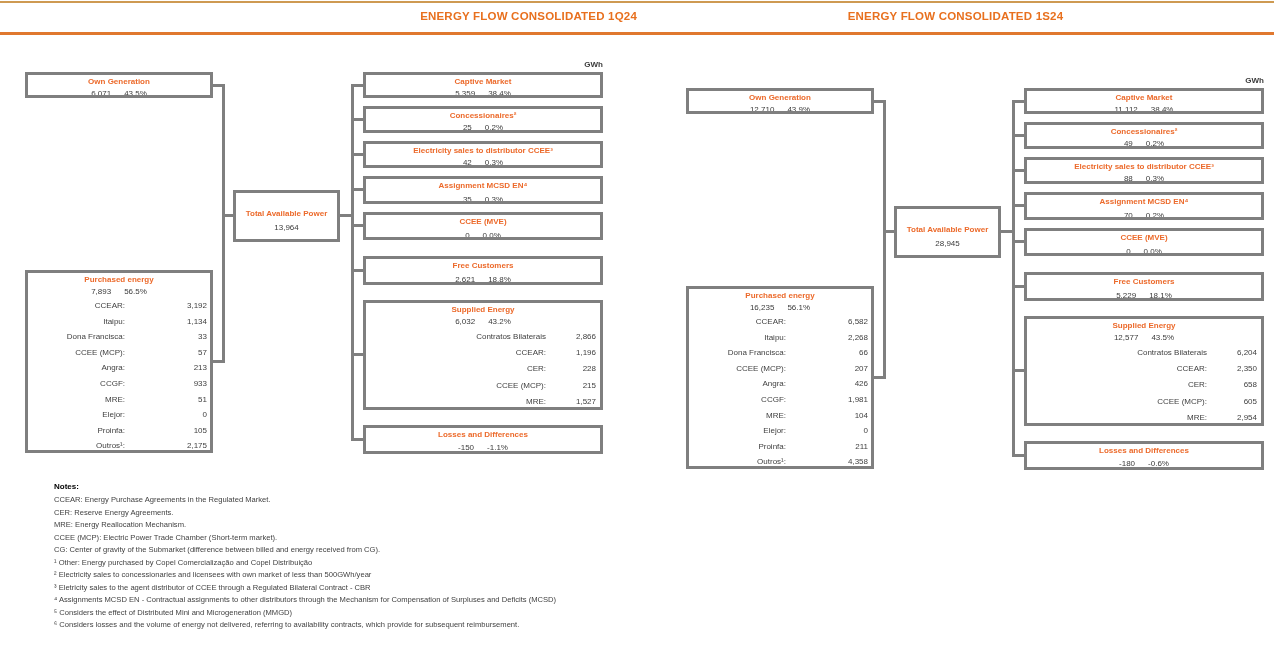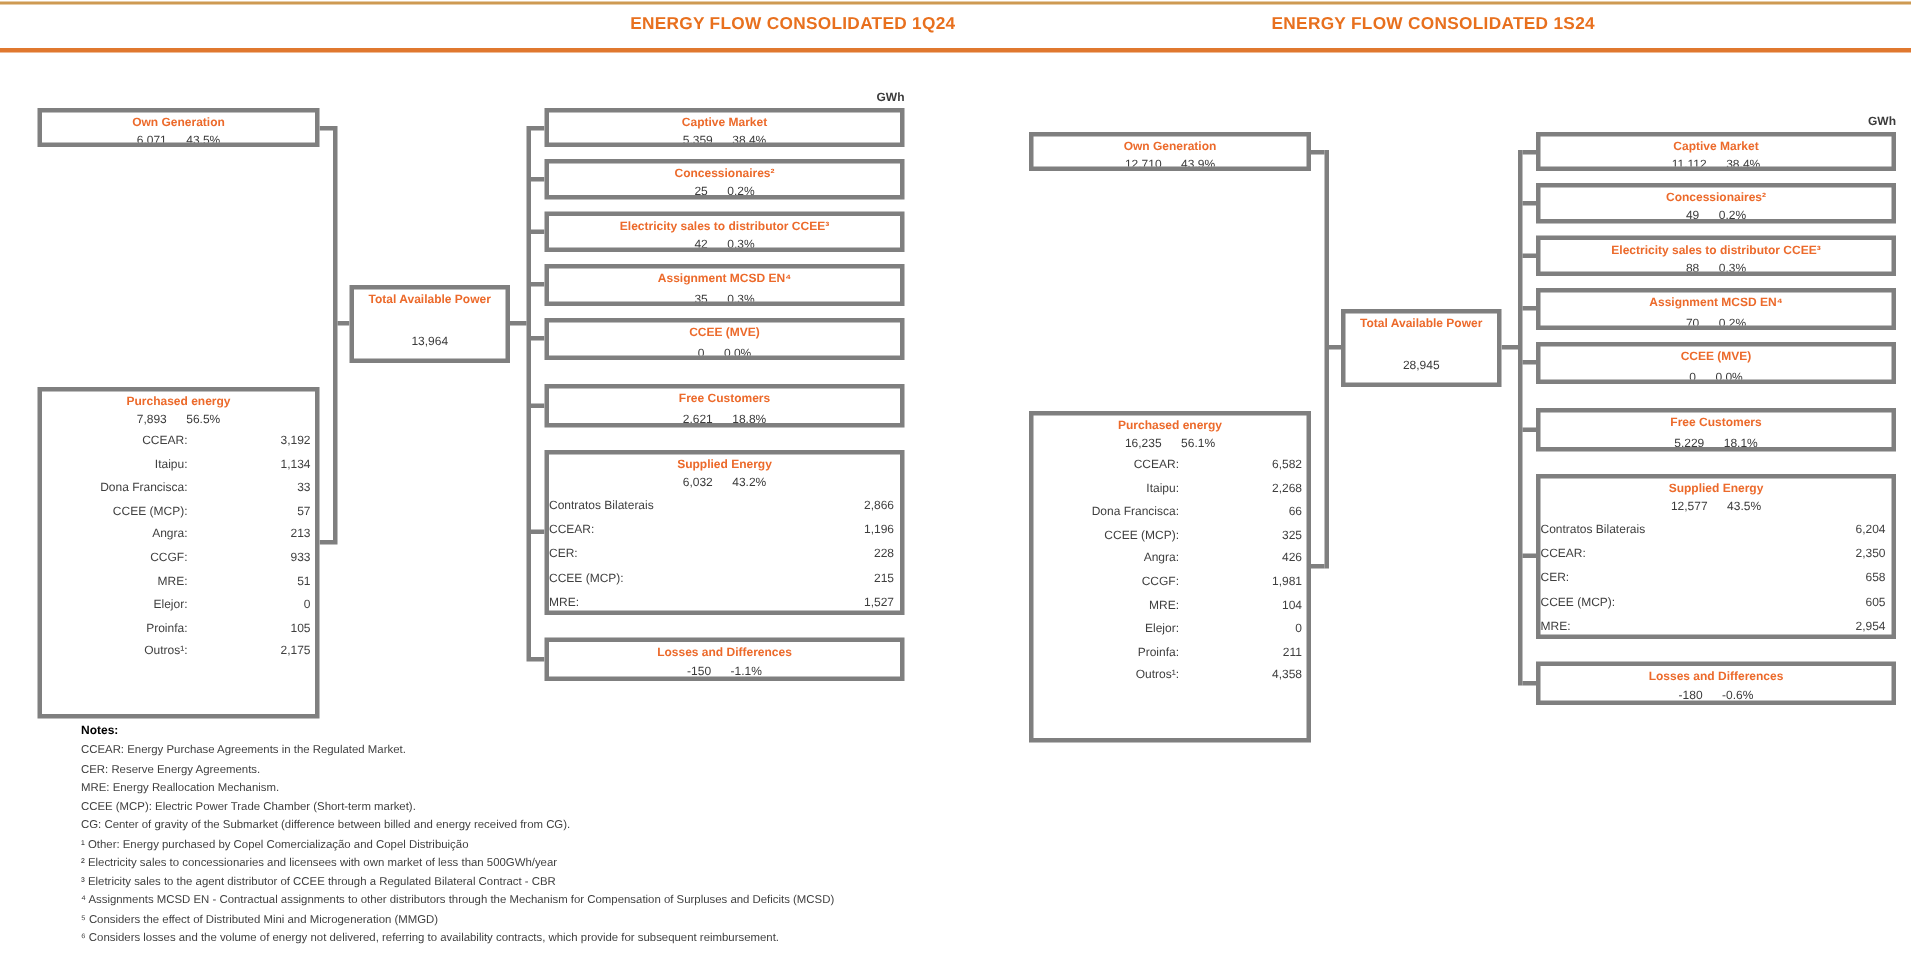--- a/index.html
+++ b/index.html
@@ -16,23 +16,23 @@
   #diag-s1{left:673px;top:76px;}
 
   .gwh{position:absolute;top:0;right:15px;font-size:8px;font-weight:bold;color:#3b3b3b;}
 
   .box{position:absolute;border:3px solid #7f7f7f;background:#fff;box-sizing:border-box;overflow:hidden;}
   .btitle{font-size:8px;line-height:9px;margin-top:2px;text-align:center;font-weight:bold;color:#ec6a2b;}
   .bval{display:flex;justify-content:center;gap:13px;font-size:8px;line-height:9px;margin-top:3px;
         font-weight:normal;color:#3b3b3b;align-items:center;}
 
   .box-owngen{left:13px;top:12px;width:188px;height:26px;}
-  .box-purchased{left:13px;top:198px;width:188px;height:221px;}
+  .box-purchased{left:13px;top:210px;width:188px;height:183px;}
   .box-tap{left:221px;top:130px;width:107px;height:52px;display:flex;flex-direction:column;
-           justify-content:space-between;padding:2px 0 7px;}
+           justify-content:space-between;padding:16px 0 7px;}
   .box-tap .btitle,.box-tap .bval{margin-top:0;}
 
   .outbox{left:351px;width:240px;}
   .out-captive{top:12px;height:26px;}
   .out-concession{top:46px;height:27px;}
   .out-electricity{top:81px;height:27px;}
   .out-assignment{top:116px;height:28px;}
   .out-assignment .bval{margin-top:5px;}
   .out-cceemve{top:152px;height:28px;}
   .out-cceemve .bval{margin-top:5px;}
@@ -41,21 +41,21 @@
   .out-supplied{top:240px;height:110px;}
   .out-losses{top:365px;height:29px;}
   .out-losses .bval{margin-top:4px;}
 
   .pe-rows{margin-top:2px;}
   .pe-row{display:grid;grid-template-columns:97px 1fr;font-size:8px;line-height:15.6px;color:#3f3f3f;}
   .pe-row .lbl{text-align:right;}
   .pe-row .val{text-align:right;padding-right:3px;}
   .se-rows{margin-top:3px;}
   .se-row{display:grid;grid-template-columns:180px 1fr;font-size:8px;line-height:16.2px;color:#3f3f3f;}
-  .se-row .lbl{text-align:left;}
+  .se-row .lbl{text-align:right;}
   .se-row .val{text-align:right;padding-right:4px;}
 
   .cn{position:absolute;background:#7f7f7f;}
   .c-og-stub{left:201px;top:24px;width:9px;height:3px;}
   .c-left-vert{left:210px;top:24px;width:3px;height:279px;}
   .c-pe-stub{left:201px;top:300px;width:9px;height:3px;}
   .c-tap-in{left:213px;top:154px;width:8px;height:3px;}
   .c-tap-out{left:328px;top:154px;width:11px;height:3px;}
   .c-right-vert{left:339px;top:24px;width:3px;height:357px;}
   .s1{left:342px;top:24px;width:9px;height:3px;}
@@ -310,21 +310,21 @@
             <span class="val">2,268</span>
           </div>
 
           <div class="pe-row">
             <span class="lbl">Dona Francisca:</span>
             <span class="val">66</span>
           </div>
 
           <div class="pe-row">
             <span class="lbl">CCEE (MCP):</span>
-            <span class="val">325</span>
+            <span class="val">207</span>
           </div>
 
           <div class="pe-row">
             <span class="lbl">Angra:</span>
             <span class="val">426</span>
           </div>
 
           <div class="pe-row">
             <span class="lbl">CCGF:</span>
             <span class="val">1,981</span>

